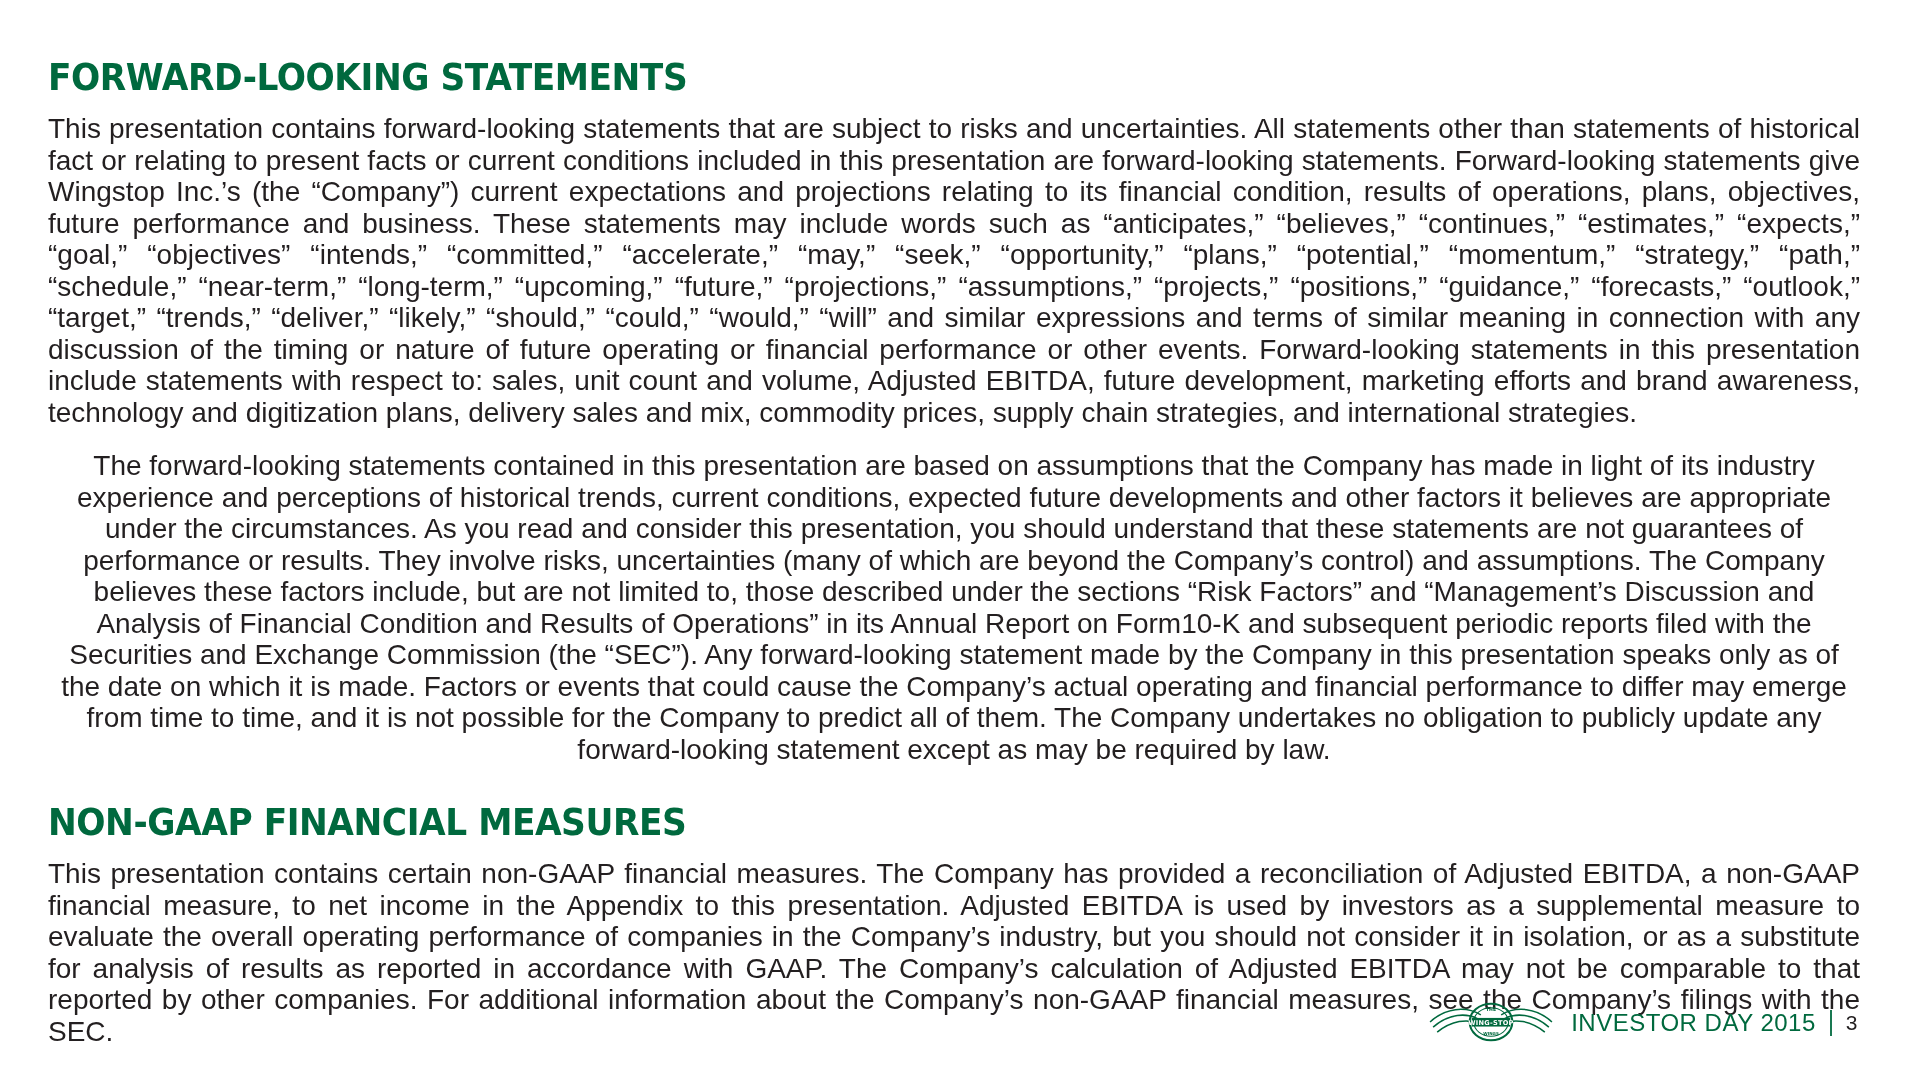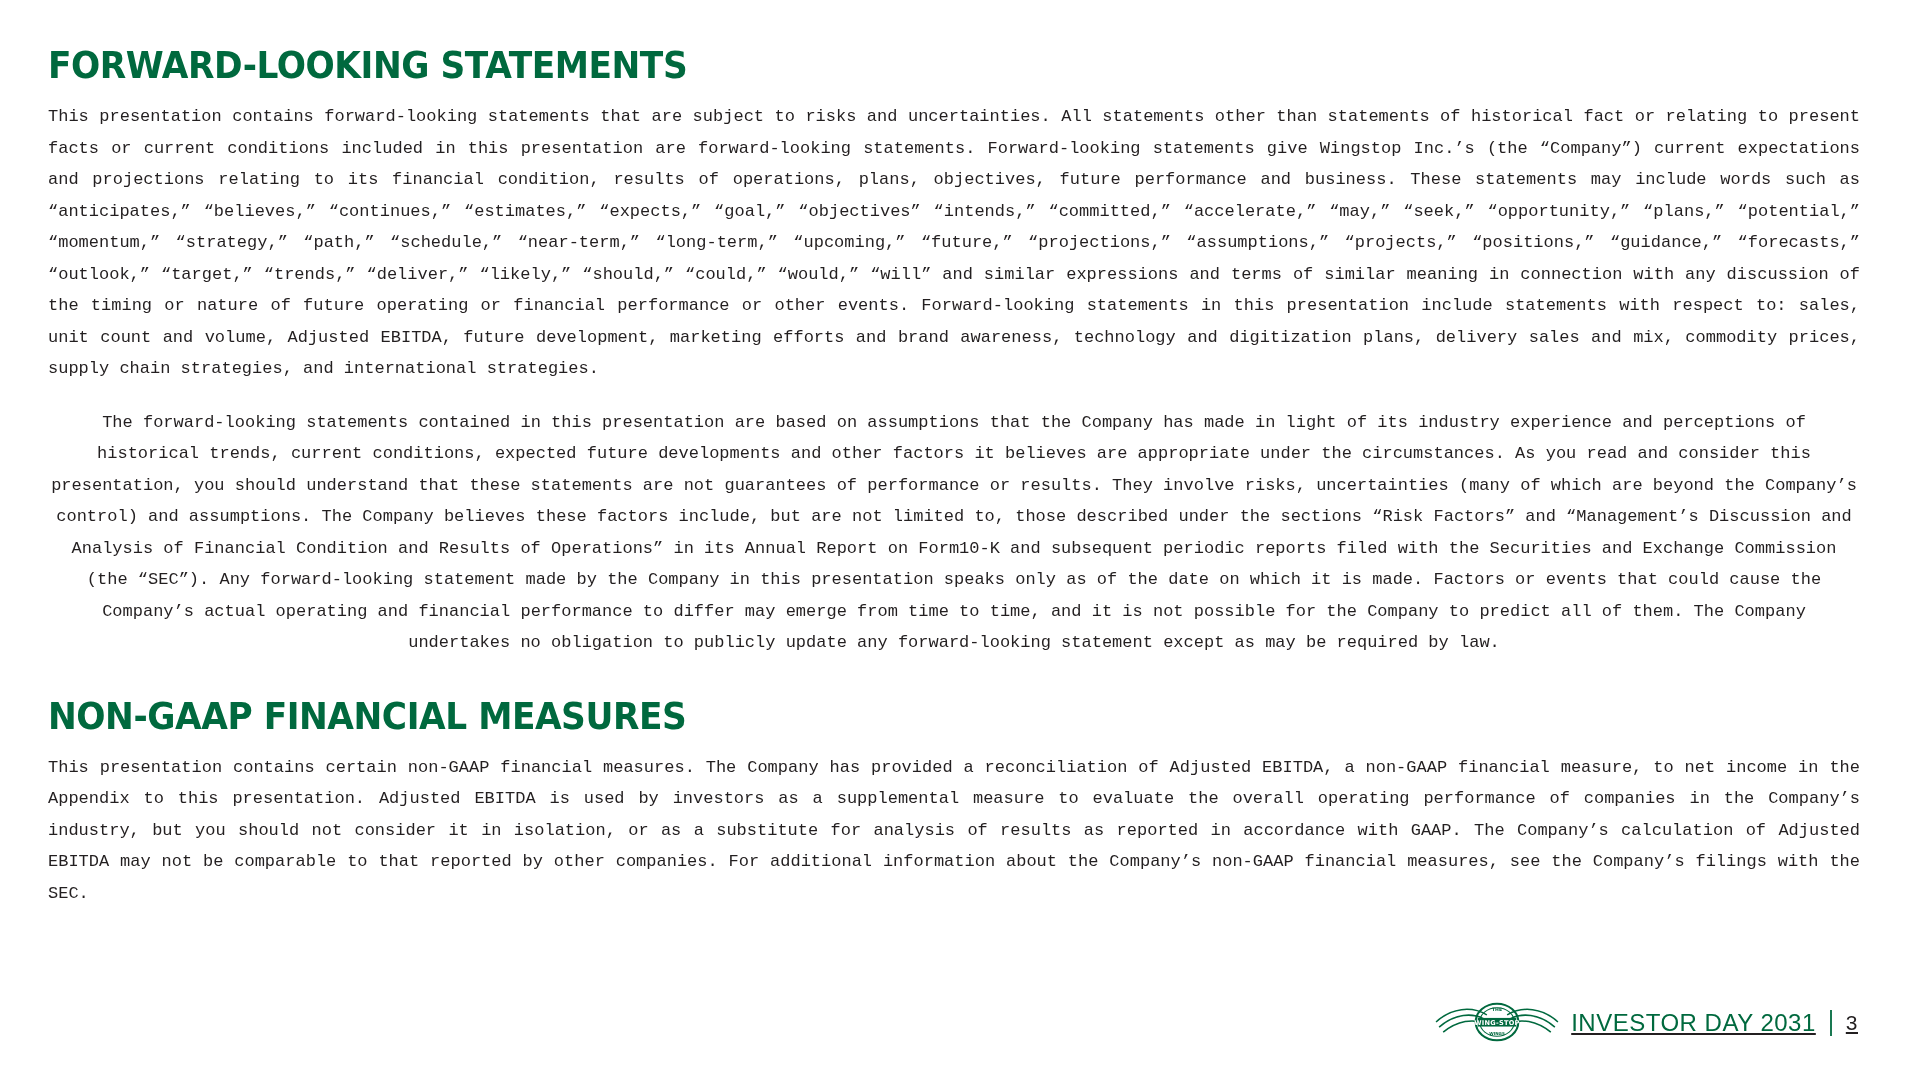--- a/index.html
+++ b/index.html
@@ -15,39 +15,39 @@
     overflow: hidden;
     position: relative;
   }
   .slide {
     position: absolute;
     left: 0;
     top: 0;
     width: 1920px;
     height: 1080px;
     box-sizing: border-box;
-    padding: 44px 60px 0 48px;
+    padding: 56px 60px 0 48px;
   }
   .section-heading {
     font-family: "DejaVu Sans", sans-serif;
     font-weight: bold;
     font-size: 37px;
     letter-spacing: -0.5px;
     color: #00693e;
     text-transform: uppercase;
     margin: 0 0 14px 0;
     transform: scaleX(0.93);
     transform-origin: left center;
   }
   .section-heading.second {
     margin-top: 36px;
   }
   .body-para {
-    font-family: Liberation Mono, monospace;
-    font-size: 17px;
+    font-family: Liberation Sans, sans-serif;
+    font-size: 28px;
     line-height: 31.5px;
     color: #231f20;
     margin: 0 0 22px 0;
     text-align: justify;
     text-justify: inter-word;
   }
   .body-para.left {
     text-align: center;
   }
   .body-para:last-child {
@@ -56,22 +56,21 @@
   .block {
     margin-bottom: 6px;
   }
   
   .footer {
     position: absolute;
     right: 62px;
     bottom: 26px;
     display: flex;
     align-items: center;
-    gap: 8px;
-    text-decoration: underline;
+    gap: 14px;
   }
   .footer-logo {
     width: 132px;
     height: 62px;
     position: relative;
     flex: 0 0 auto;
   }
   .footer-text {
     font-family: "Liberation Sans", sans-serif;
     font-size: 24px;
@@ -122,19 +121,19 @@
         </g>
         <ellipse cx="130" cy="58" rx="42" ry="36" fill="none" stroke="#00693e" stroke-width="4"></ellipse>
         <ellipse cx="130" cy="58" rx="34" ry="28" fill="none" stroke="#00693e" stroke-width="2"></ellipse>
         <rect x="92" y="50" width="76" height="17" fill="#00693e"></rect>
         <text x="130" y="63.5" text-anchor="middle" font-family="DejaVu Sans, sans-serif" font-size="13" font-weight="bold" fill="#ffffff" letter-spacing="0.5">WING-STOP</text>
         <text x="130" y="36" text-anchor="middle" font-family="DejaVu Sans, sans-serif" font-size="9" font-weight="bold" fill="#00693e">THE</text>
         <text x="130" y="84" text-anchor="middle" font-family="DejaVu Sans, sans-serif" font-size="8" font-weight="bold" fill="#00693e">WINGS</text>
       </svg>
     </div>
     <div class="footer-text">
-      <span>INVESTOR DAY 2031</span>
+      <span>INVESTOR DAY 2015</span>
       <span class="divider"></span>
       <span class="page-num">3</span>
     </div>
   </div>
 
 </div>
 
 </body></html>

